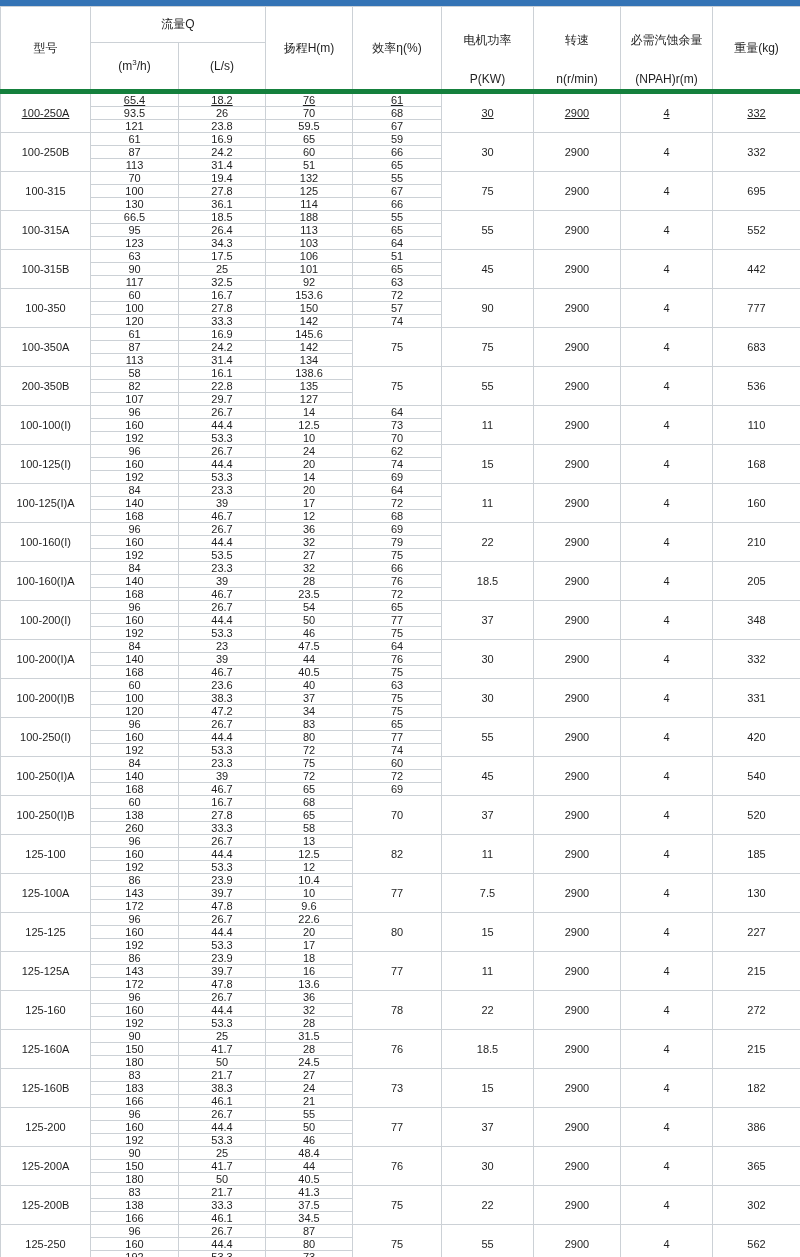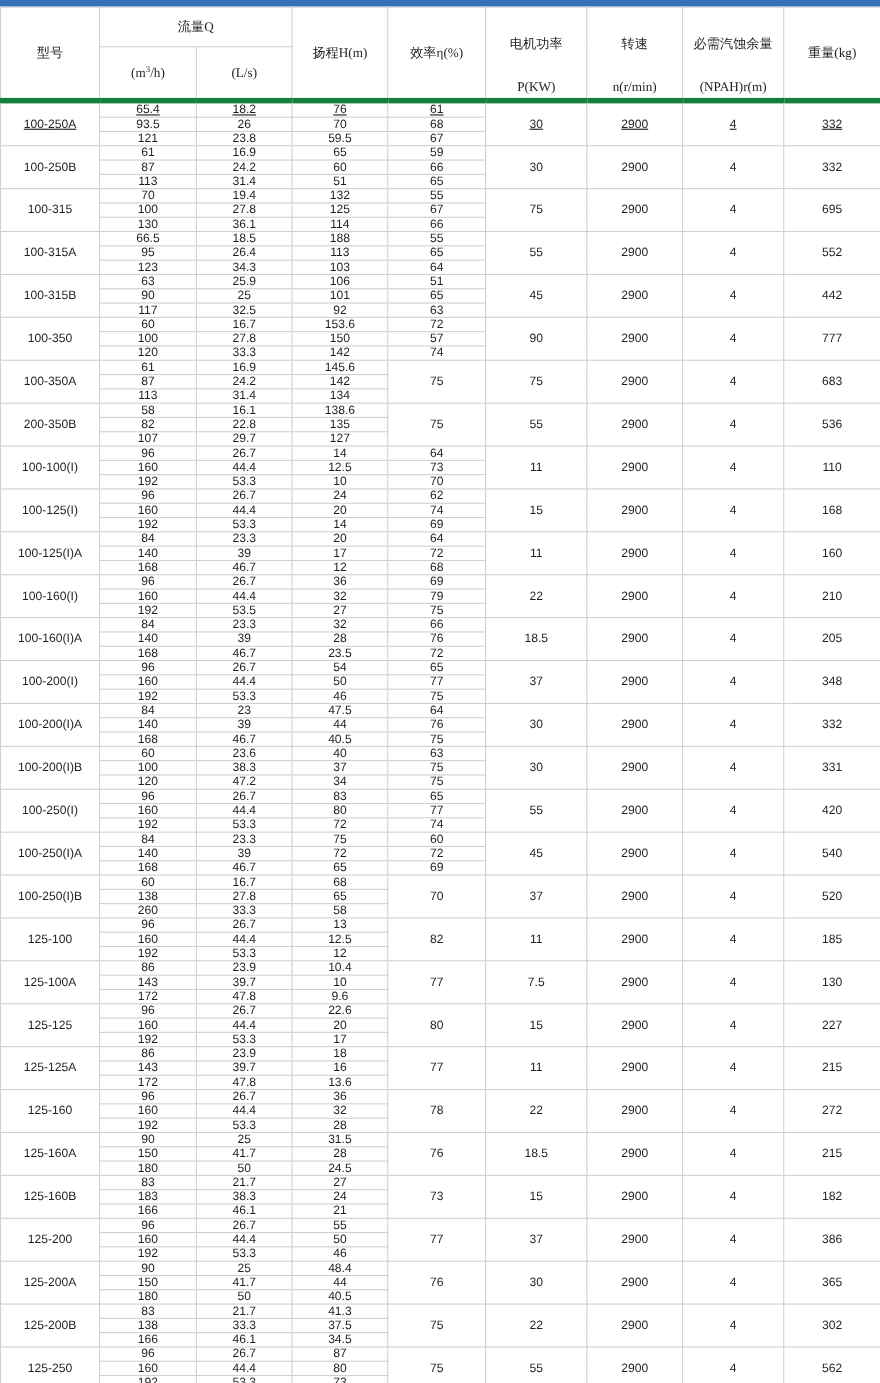--- a/index.html
+++ b/index.html
@@ -26,21 +26,20 @@
     text-align: center;
     vertical-align: middle;
     font-weight: normal;
     overflow: hidden;
     white-space: nowrap;
   }
   thead th {
     font-size: 12px;
     background: #ffffff;
     padding: 2px 1px;
-    font-family: Liberation Serif, serif;
   }
   thead tr.h1 th { height: 30px; }
   thead tr.h2 th { height: 40px; }
   tbody td {
     font-size: 11px;
     height: 12px;
     line-height: 12px;
     padding: 0;
   }
   tbody td.model {
@@ -186,21 +185,21 @@
         </tr>
         <tr>
           <td>123</td>
           <td>34.3</td>
           <td>103</td>
           <td>64</td>
         </tr>
         <tr class="group-start">
           <td rowspan="3" class="model">100-315B</td>
           <td>63</td>
-          <td>25.9</td>
+          <td>17.5</td>
           <td>106</td>
           <td>51</td>
           <td rowspan="3">45</td>
           <td rowspan="3">2900</td>
           <td rowspan="3">4</td>
           <td rowspan="3">442</td>
         </tr>
         <tr>
           <td>90</td>
           <td>25</td>

